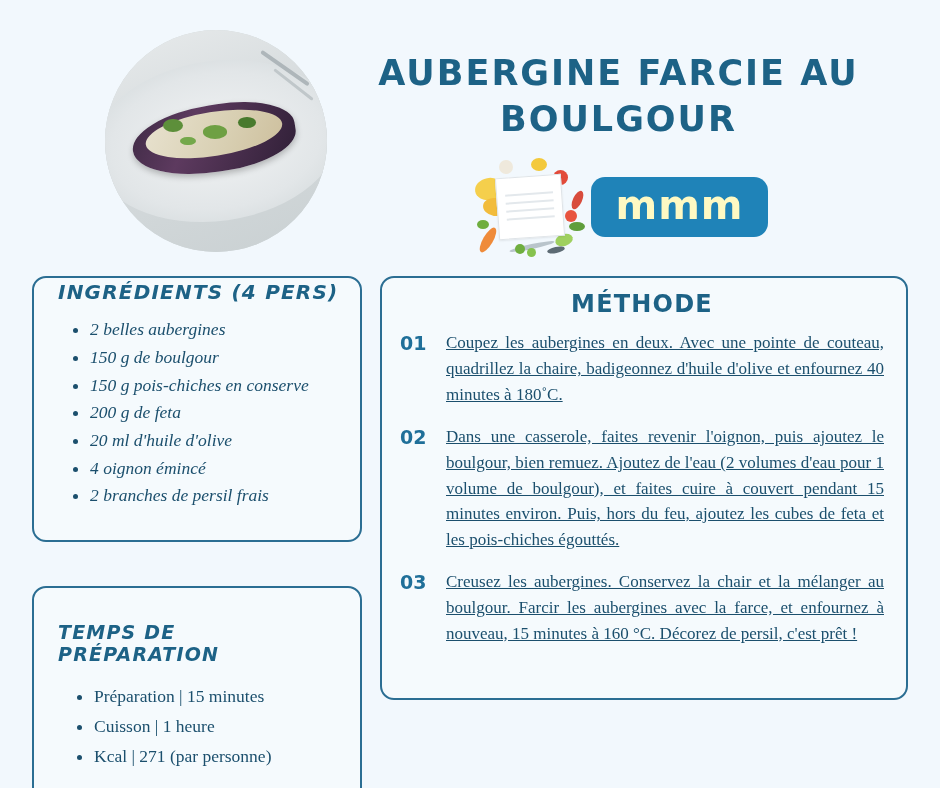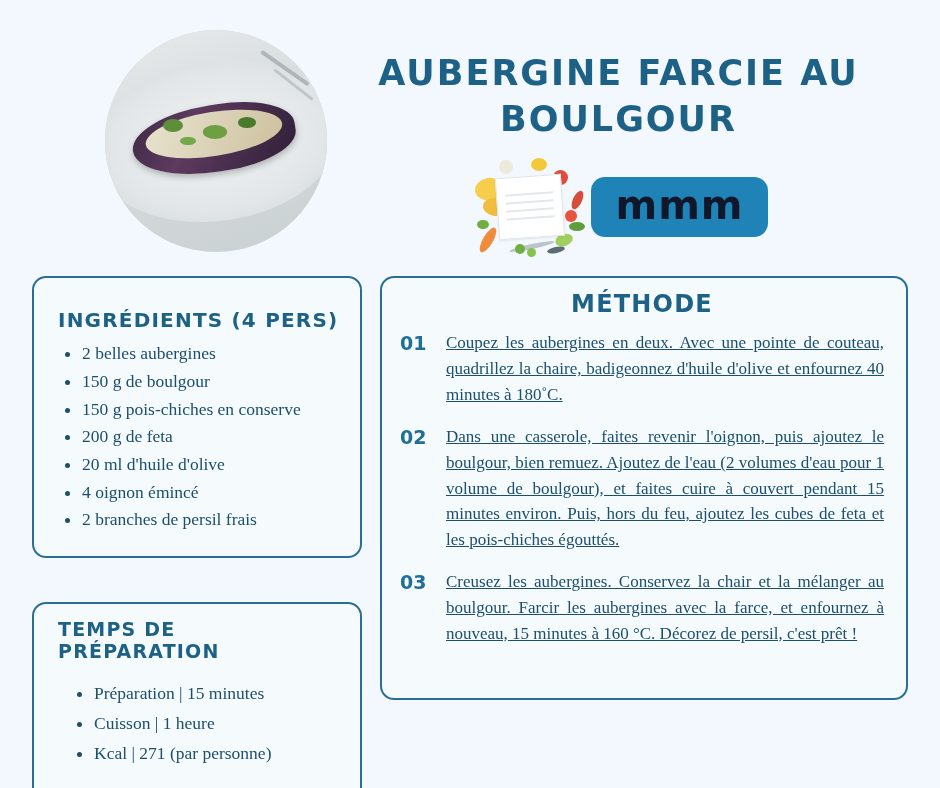--- a/index.html
+++ b/index.html
@@ -105,21 +105,21 @@
   .v-carrot-top{ left:8px; top:68px; width:12px; height:9px; background:#6fae3f; border-radius:3px; }
   .v-cheese { left:6px;  top:26px; width:28px; height:22px; background:#f5cf4c; border-radius:3px; transform:rotate(-10deg);}
   .v-cheese2{ left:14px; top:46px; width:24px; height:18px; background:#f2bc3c; border-radius:3px; transform:rotate(8deg);}
   .v-onion  { left:86px; top:82px; width:18px; height:12px; background:#9fd05f; border-radius:6px; transform:rotate(-18deg);}
   .v-garlic { left:30px; top:8px;  width:14px; height:14px; background:#efe9dc; }
   .v-knife  { left:40px; top:92px; width:46px; height:5px; background:#b9c4cb; border-radius:2px; transform:rotate(-12deg);}
   .v-knife-h{ left:78px; top:95px; width:18px; height:6px; background:#5d6b74; border-radius:2px; transform:rotate(-12deg);}
   .v-leaf   { left:100px;top:70px; width:16px; height:9px;  background:#5f9e3b; border-radius:50% 0 50% 0; }
 
   .logo-pill {
-    background:#1f83b8; color:#0f172a; border-radius:14px;
+    background:#1f83b8; color:#fef9c3; border-radius:14px;
     padding: 8px 24px 12px 24px; margin-left:-6px;
     font-family:"DejaVu Sans", sans-serif; font-weight:bold;
     font-size: 40px; line-height: 1; letter-spacing: 1px;
   }
 
   
   .card {
     border: 2px solid #2b6e93;
     border-radius: 14px;
     background: #f5fafd;
@@ -129,27 +129,27 @@
     font-weight: bold;
     letter-spacing: 1.2px;
     color: #1d6286;
   }
 
   
   .columns { display:flex; gap: 18px; padding: 0 32px; margin-top: 14px; align-items:flex-start; }
   .left-col { width: 330px; flex:0 0 330px; display:flex; flex-direction:column; gap:44px; }
   .right-col { flex:1; }
 
-  .ingredients { padding: 28px 18px 18px 18px; }
+  .ingredients { padding: 0 18px 18px 18px; font-style: italic; }
   .ingredients .card-title { font-size: 20px; margin: 2px 0 8px 6px; }
-  .ingredients ul { margin: 4px; padding-left: 26px; }
+  .ingredients ul { margin: 12px; padding-left: 26px; }
   .ingredients li { font-size: 17.5px; line-height: 1.58; color:#1b4f6d; }
 
   .prep { padding: 14px 18px 18px 18px; }
-  .prep .card-title { font-size: 19px; margin: 0 0 10px 6px; }
+  .prep .card-title { font-size: 19px; margin: 19px 0 10px 6px; font-style: italic; }
   .prep ul { margin: 16px; padding-left: 26px; }
   .prep li { font-size: 17.5px; line-height: 1.72; color:#1b4f6d; }
 
   .method { padding: 10px 22px 18px 18px; min-height: 424px; }
   .method .card-title { font-size: 24px; text-align:center; margin: 2px 0 12px 0; }
   .step { display:flex; gap: 12px; margin-bottom: 16px; justify-content: center; }
   .step:last-child { margin-bottom: 0; }
   .step-num {
     font-family:"DejaVu Sans", sans-serif; font-weight:bold;
     font-size: 19px; color:#1f6f99; flex: 0 0 34px; padding-top: 2px;

